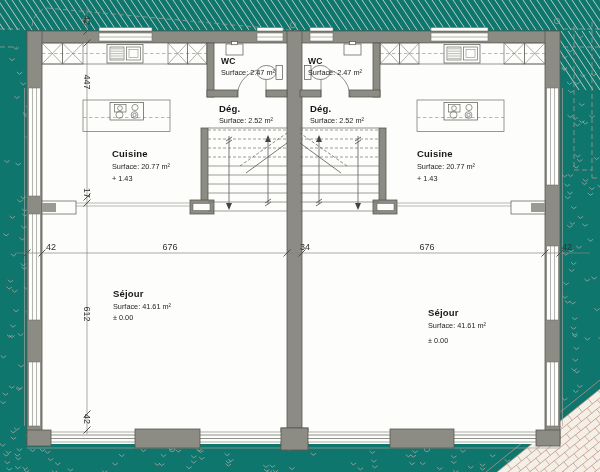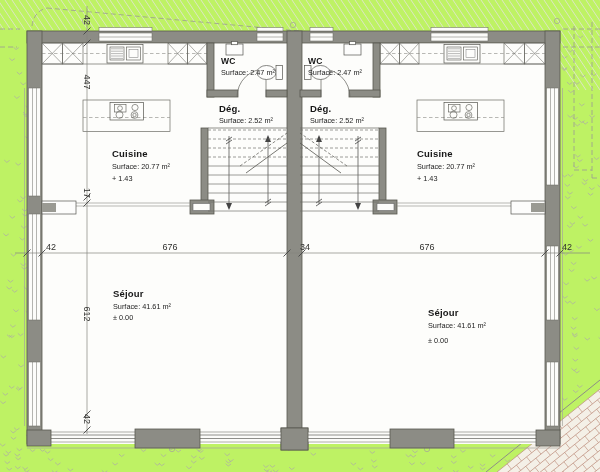--- a/index.html
+++ b/index.html
@@ -1,16 +1,16 @@
 <!DOCTYPE html>
 <html><head>
 <meta charset="utf-8">
 <style>
   html,body{margin:0;padding:0;background:#ffffff;}
-  .frame{position:relative;width:600px;height:472px;background:#bef264;overflow:hidden;
+  .frame{position:relative;width:600px;height:472px;background:#0f766e;overflow:hidden;
          font-family:"Liberation Sans",sans-serif;text-align:right;}
   svg{display:block}
   .room{font-family:"Liberation Sans",sans-serif;font-weight:bold;font-size:9.5px;fill:#161616;letter-spacing:.2px}
   .room-sm{font-size:8.5px}
   .sub{font-family:"Liberation Sans",sans-serif;font-size:7.3px;fill:#242424}
   .dim{font-family:"Liberation Sans",sans-serif;font-size:9px;fill:#30302e}
   .wall{fill:#8c8c85;stroke:#57574f;stroke-width:.8}
   .win{fill:#fcfcfa;stroke:#6d6d66;stroke-width:.55}
   .thin{stroke:#6b6b65;stroke-width:.75;fill:none}
   .fixture{fill:#fdfdfc;stroke:#555550;stroke-width:.7}

